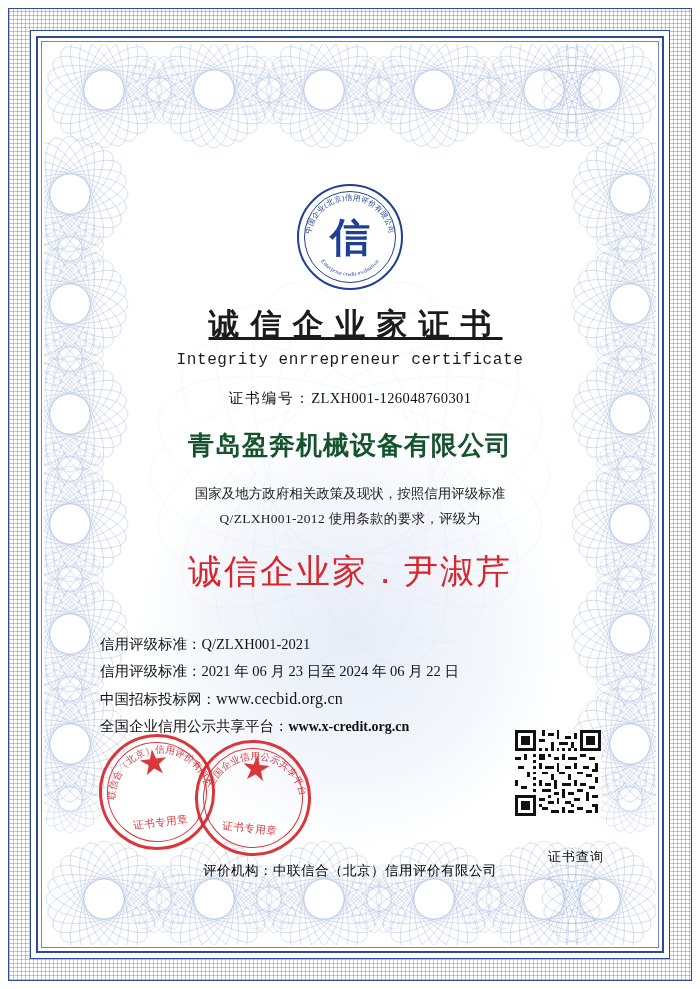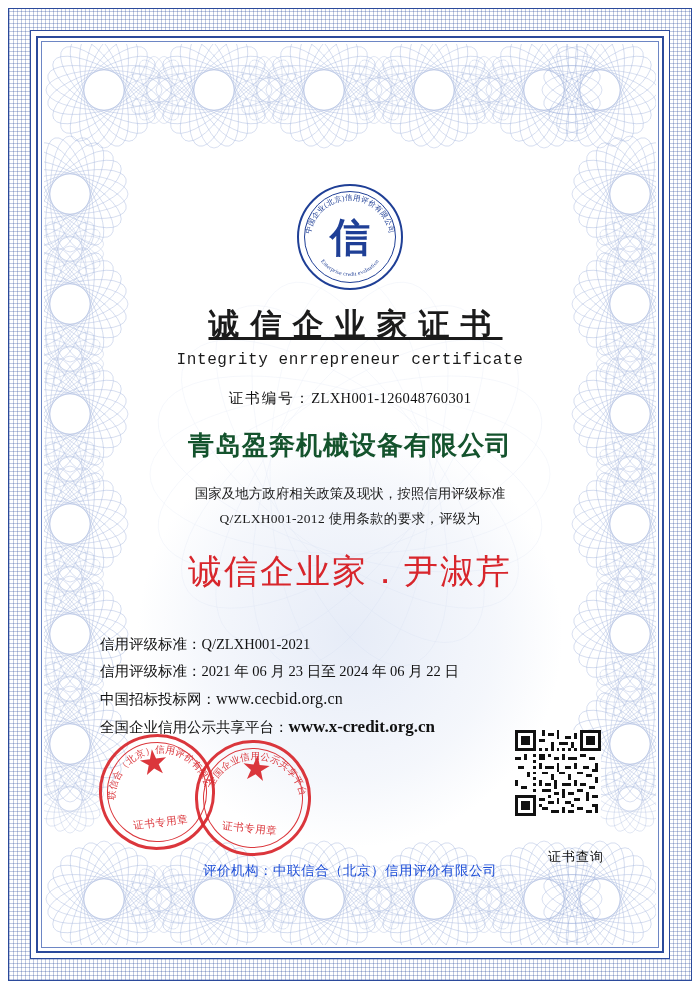--- a/index.html
+++ b/index.html
@@ -183,21 +183,21 @@
     line-height: 27px;
   }
   .fields .row { white-space: nowrap; }
   .fields .strong-url {
     font-weight: normal;
     font-size: 16px;
     letter-spacing: 0.2px;
   }
   .fields .url {
     font-weight: bold;
-    font-size: 17px;
+    font-size: 14px;
   }
 
   
   .seals {
     position: absolute;
     left: 55px;
     top: 690px;
     width: 290px;
     height: 120px;
   }
@@ -271,21 +271,21 @@
     color: #111;
     letter-spacing: 1px;
   }
 
   .issuer {
     position: absolute;
     left: 0; right: 0;
     top: 818px;
     text-align: center;
     font-size: 13.5px;
-    color: #1d4ed8;
+    color: #000000;
     letter-spacing: 0.5px;
   }
 </style>
 </head>
 <body>
 
 <div class="cert">
 
   <div class="band-outer"></div>
   <div class="band-inner-white"></div>

